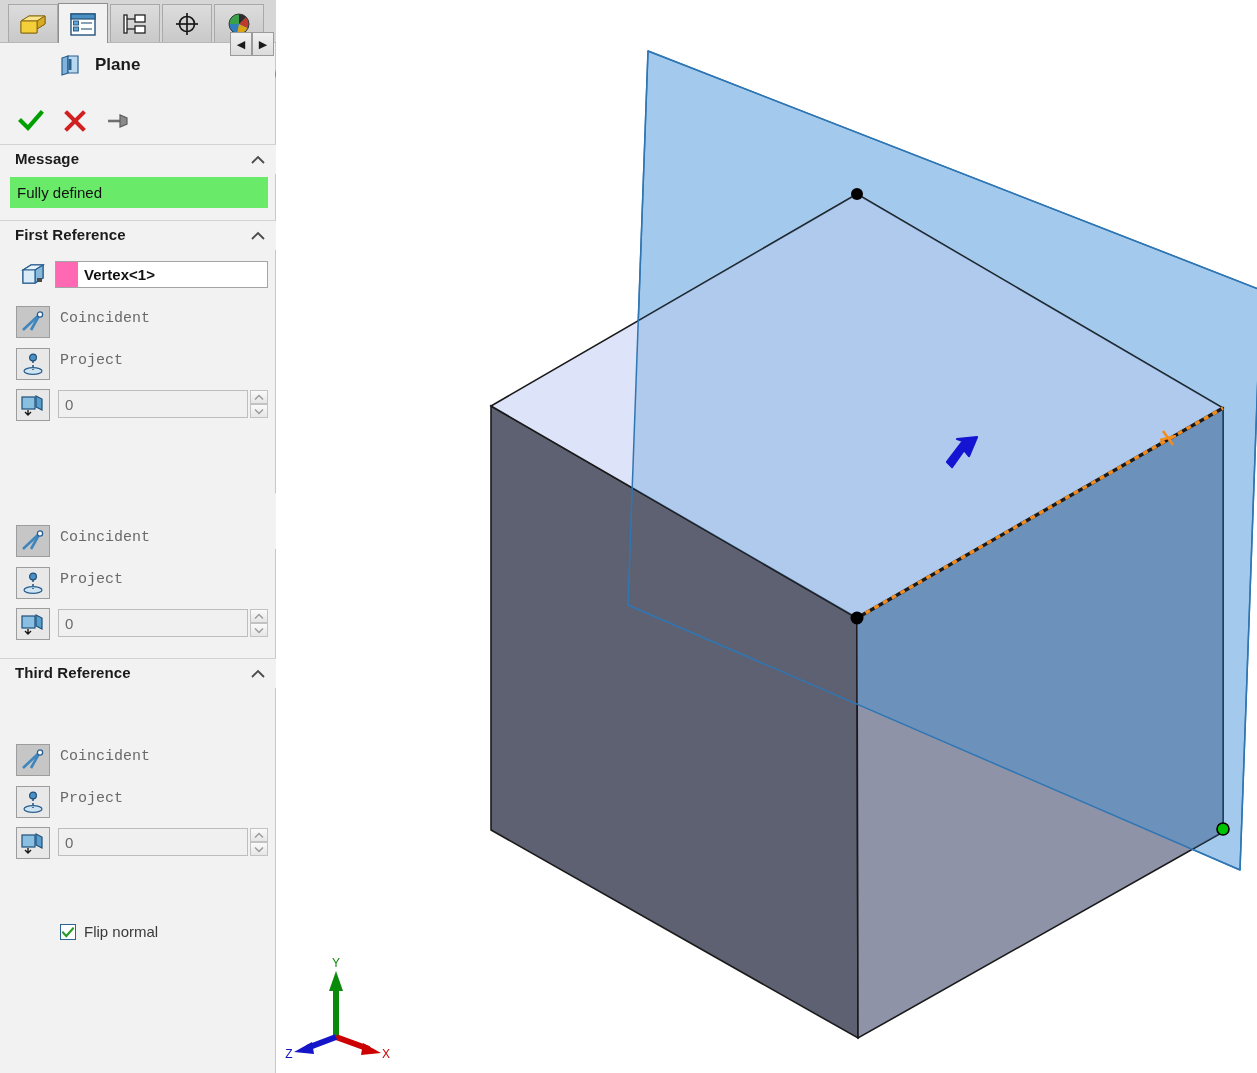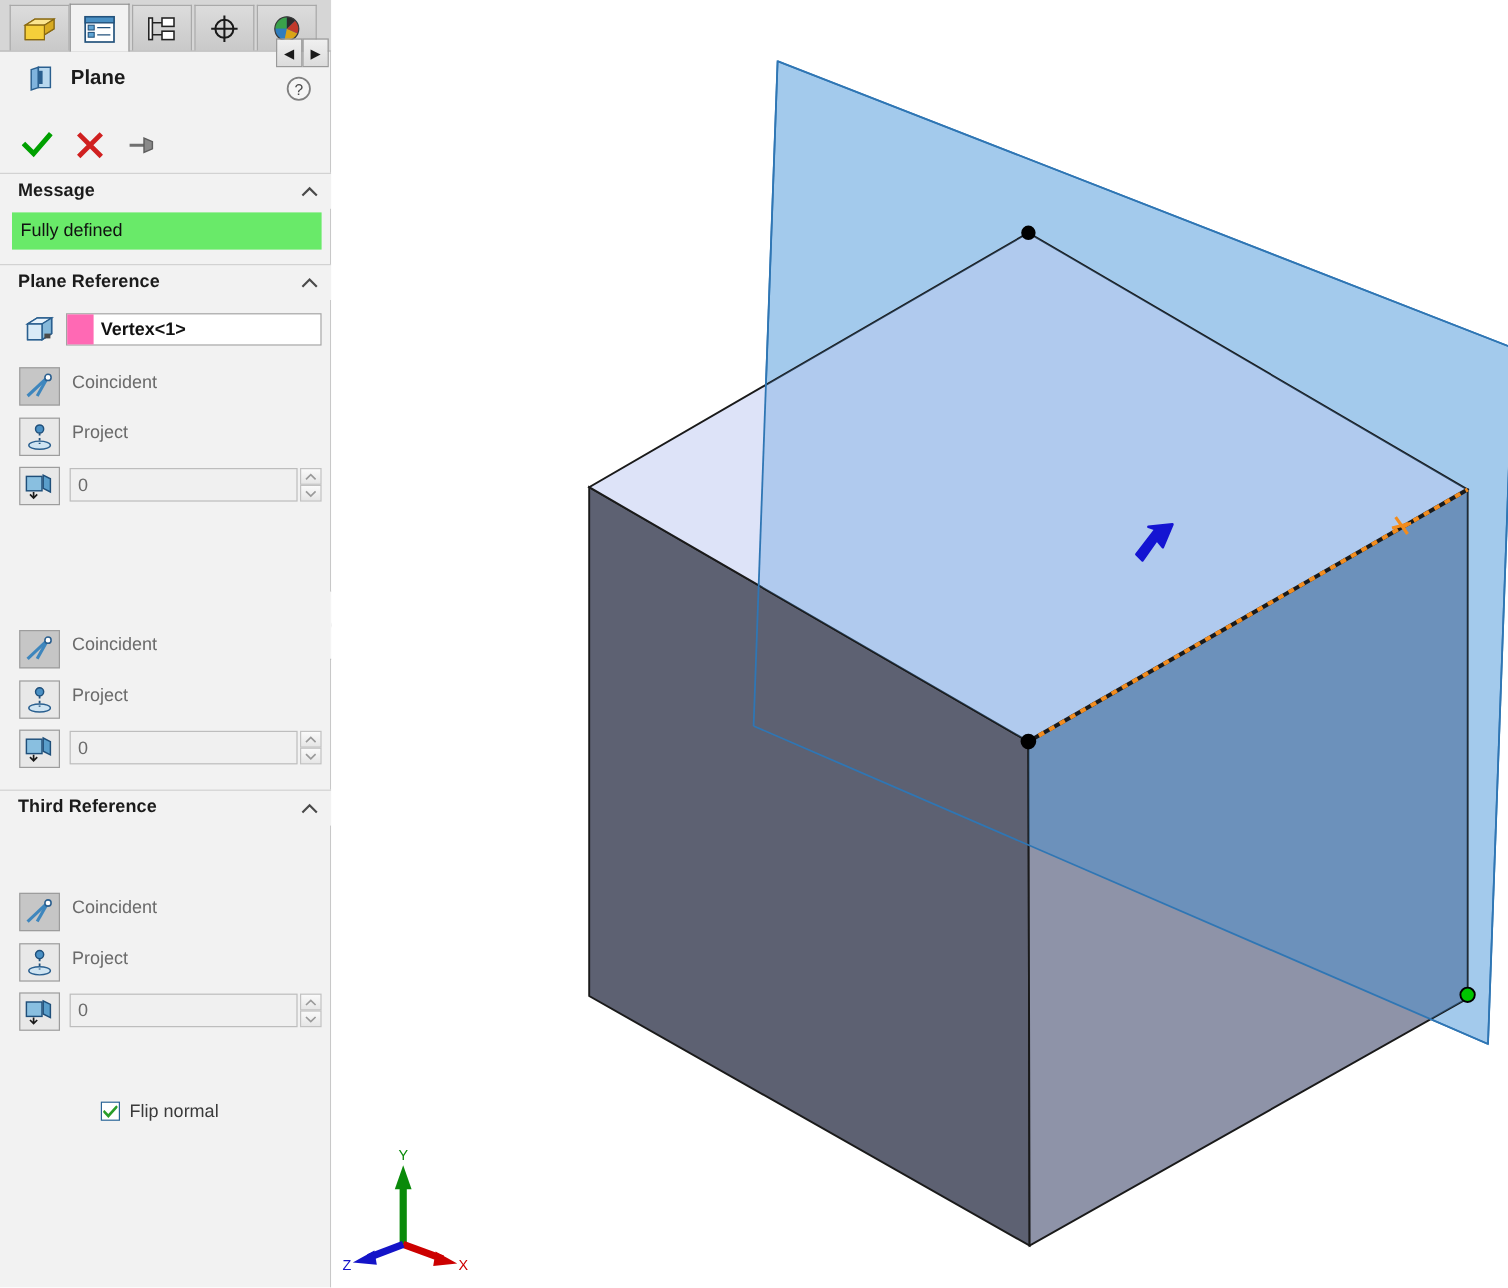--- a/index.html
+++ b/index.html
@@ -72,21 +72,21 @@
     box-sizing: border-box;
     display: flex; align-items: center; justify-content: center;
     font-size: 11px; color: #1a1a1a;
   }
 
   
   #titlerow {
     position: absolute;
     left: 0; top: 43px;
     width: 276px; height: 44px;
-    display: flex; align-items: center;
+    display: flex; align-items: center; padding-left: 36px;
   }
   #plane-icon { margin-left: 22px; }
   #panel-title {
     margin-left: 13px;
     font-size: 17px; font-weight: bold;
     color: #1b1b1b;
   }
   #help-icon {
     position: absolute; right: 16px; top: 20px;
   }
@@ -166,21 +166,21 @@
     width: 22px; height: 25px;
     flex: none;
   }
   .ref-sel-text {
     margin-left: 6px;
     font-size: 15px; color: #111;
   }
 
   .ref-opt-row {
     position: absolute; left: 0;
-    width: 328px; height: 36px;
+    width: 328px; height: 36px; font-family: Liberation Mono, monospace;
   }
   .ref-opt-row .opt-ico {
     position: absolute; left: 16px; top: 1px;
     width: 34px; height: 32px;
     border: 1px solid #9d9d9d;
     background: #e8e8e8;
     box-sizing: border-box;
     display:flex; align-items:center; justify-content:center;
   }
   .ref-opt-row.sel .opt-ico { background: #c6c6c6; }
@@ -221,23 +221,23 @@
     width: 18px; height: 14px;
     border: 1px solid #c2c2c2;
     background: linear-gradient(#fafafa,#e6e6e6);
     box-sizing: border-box;
     display: flex; align-items: center; justify-content: center;
   }
 
   
   #flip-row {
     position: absolute;
-    left: 12px; top: 912px;
+    left: 0; top: 912px;
     width: 276px; height: 28px;
-    display: flex; align-items: center; padding-left: 12px;
+    display: flex; align-items: flex-end;
   }
   #flip-check {
     margin-left: 60px;
     width: 16px; height: 16px;
     border: 1px solid #2a6496;
     background: #ffffff;
     box-sizing: border-box;
     display: flex; align-items: center; justify-content: center;
     flex: none;
   }
@@ -378,21 +378,21 @@
       <span class="sh-label">Message</span>
       <svg class="sh-chevron" viewBox="0 0 16 16">
         <path d="M2 11 L8 5 L14 11" fill="none" stroke="#4a4a4a" stroke-width="1.8"></path>
       </svg>
     </div>
     <div id="msg-banner">
       <span id="msg-text">Fully defined</span>
     </div>
 
     <div class="section-header" style="top:220px;">
-      <span class="sh-label">Plane Reference</span>
+      <span class="sh-label">First Reference</span>
       <svg class="sh-chevron" viewBox="0 0 16 16">
         <path d="M2 11 L8 5 L14 11" fill="none" stroke="#4a4a4a" stroke-width="1.8"></path>
       </svg>
     </div>
 
     <div class="ref-sel-row" style="top:258px;font-weight:bold;">
       <svg class="cube-ico" width="30" height="26" viewBox="0 0 30 26">
         <polygon points="5,8 13,3 25,3 25,16 17,21 5,21" fill="#cfe4f2" stroke="#2a5f8f" stroke-width="1.3"></polygon>
         <polygon points="5,8 13,3 25,3 17,8" fill="#e8f3fb" stroke="#2a5f8f" stroke-width="1.2"></polygon>
         <polygon points="17,8 25,3 25,16 17,21" fill="#86b9da" stroke="#2a5f8f" stroke-width="1.2"></polygon>

